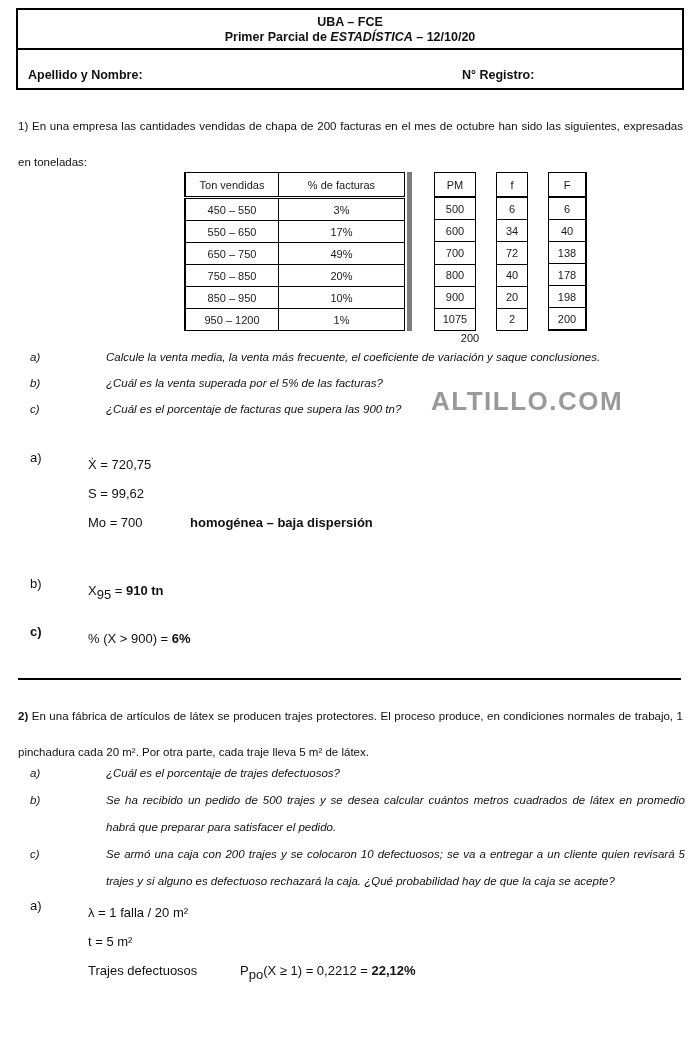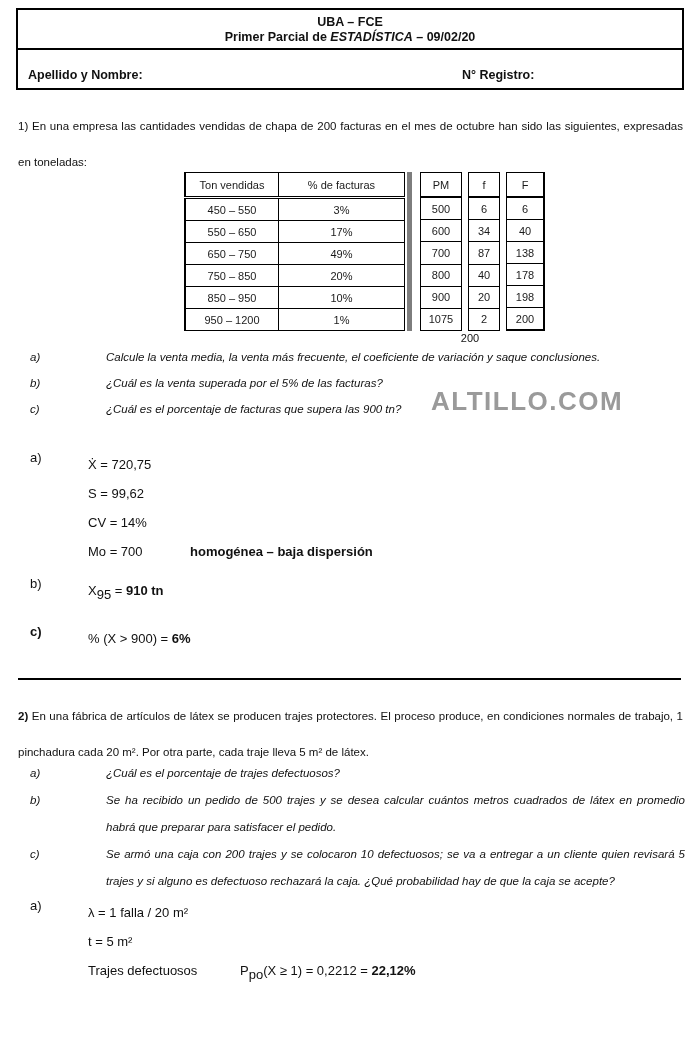--- a/index.html
+++ b/index.html
@@ -21,21 +21,21 @@
   .qnum-bold{font-weight:bold;}
   
   .table-group{position:absolute;left:184px;top:172px;display:flex;align-items:stretch;}
   table{border-collapse:collapse;font-size:11px;color:#1a1a1a;}
   .t-main{border:1px solid #000;border-left:2px solid #000;}
   .t-main th,.t-main td{border:1px solid #000;text-align:center;padding:0;}
   .t-main th{height:23px;font-weight:normal;border-bottom:3px double #000;}
   .t-main td{height:21px;}
   .c-ton{width:92px;} .c-pct{width:125px;}
   .grey-bar{width:5px;background:#7d7d7d;margin:0 2px;}
-  .t-col{border:1px solid #000;margin-left:6px;}
+  .t-col{border:1px solid #000;margin-left:20px;}
   .t-col th,.t-col td{border:1px solid #000;text-align:center;padding:0;font-weight:normal;}
   .t-col th{height:23px;border-bottom:2px solid #000;}
   .t-col td{height:21px;}
   .t-pm td,.t-pm th{width:40px;}
   .t-f td,.t-f th{width:30px;}
   .t-F{border-right:2px solid #000;border-bottom:2px solid #000;}
   .t-F td,.t-F th{width:36px;}
   .total-f{position:absolute;top:100%;left:266px;width:40px;text-align:center;font-size:11px;padding-top:1px;}
   
   .qlist{position:absolute;left:30px;width:655px;font-style:italic;font-size:11.5px;}
@@ -64,21 +64,21 @@
   .watermark{position:absolute;left:431px;top:386px;font-size:26px;font-weight:bold;color:#9a9a9a;letter-spacing:1.5px;}
 </style>
 </head>
 <body>
 
 <div class="page">
 
   <div class="header-box">
     <div class="header-title">
       <div>UBA – FCE</div>
-      <div><span>Primer Parcial de </span><span class="emph">ESTADÍSTICA</span><span> – 09/02/20</span></div>
+      <div><span>Primer Parcial de </span><span class="emph">ESTADÍSTICA</span><span> – 12/10/20</span></div>
     </div>
     <div class="header-fields">
       <span class="field-name">Apellido y Nombre:</span>
       <span class="field-reg">N° Registro:</span>
     </div>
   </div>
 
   <p class="statement" id="st1"><span>1)</span> <span>En una empresa las cantidades vendidas de chapa de 200 facturas en el mes de octubre han sido las siguientes, expresadas en toneladas:</span></p>
 
   <div class="table-group">
@@ -148,21 +148,21 @@
           <tr>
             <th>f</th>
           </tr>
       <tr>
             <td>6</td>
           </tr>
       <tr>
             <td>34</td>
           </tr>
       <tr>
-            <td>87</td>
+            <td>72</td>
           </tr>
       <tr>
             <td>40</td>
           </tr>
       <tr>
             <td>20</td>
           </tr>
       <tr>
             <td>2</td>
           </tr>
@@ -213,21 +213,20 @@
     </div>
   </div>
 
   <div class="watermark">ALTILLO.COM</div>
 
   <div class="ans ans-row" id="ans1a">
     <span class="ans-label">a)</span>
     <div class="ans-lines">
       <div>Ẋ = 720,75</div>
       <div>S = 99,62</div>
-      <div>CV = 14%</div>
       <div><span class="mo-left">Mo = 700</span><span class="bold">homogénea – baja dispersión</span></div>
     </div>
   </div>
 
   <div class="ans ans-row" id="ans1b">
     <span class="ans-label">b)</span>
     <div class="ans-lines"><span>X</span><sub>95</sub><span> = </span><span class="bold">910 tn</span></div>
   </div>
 
   <div class="ans ans-row" id="ans1c">

